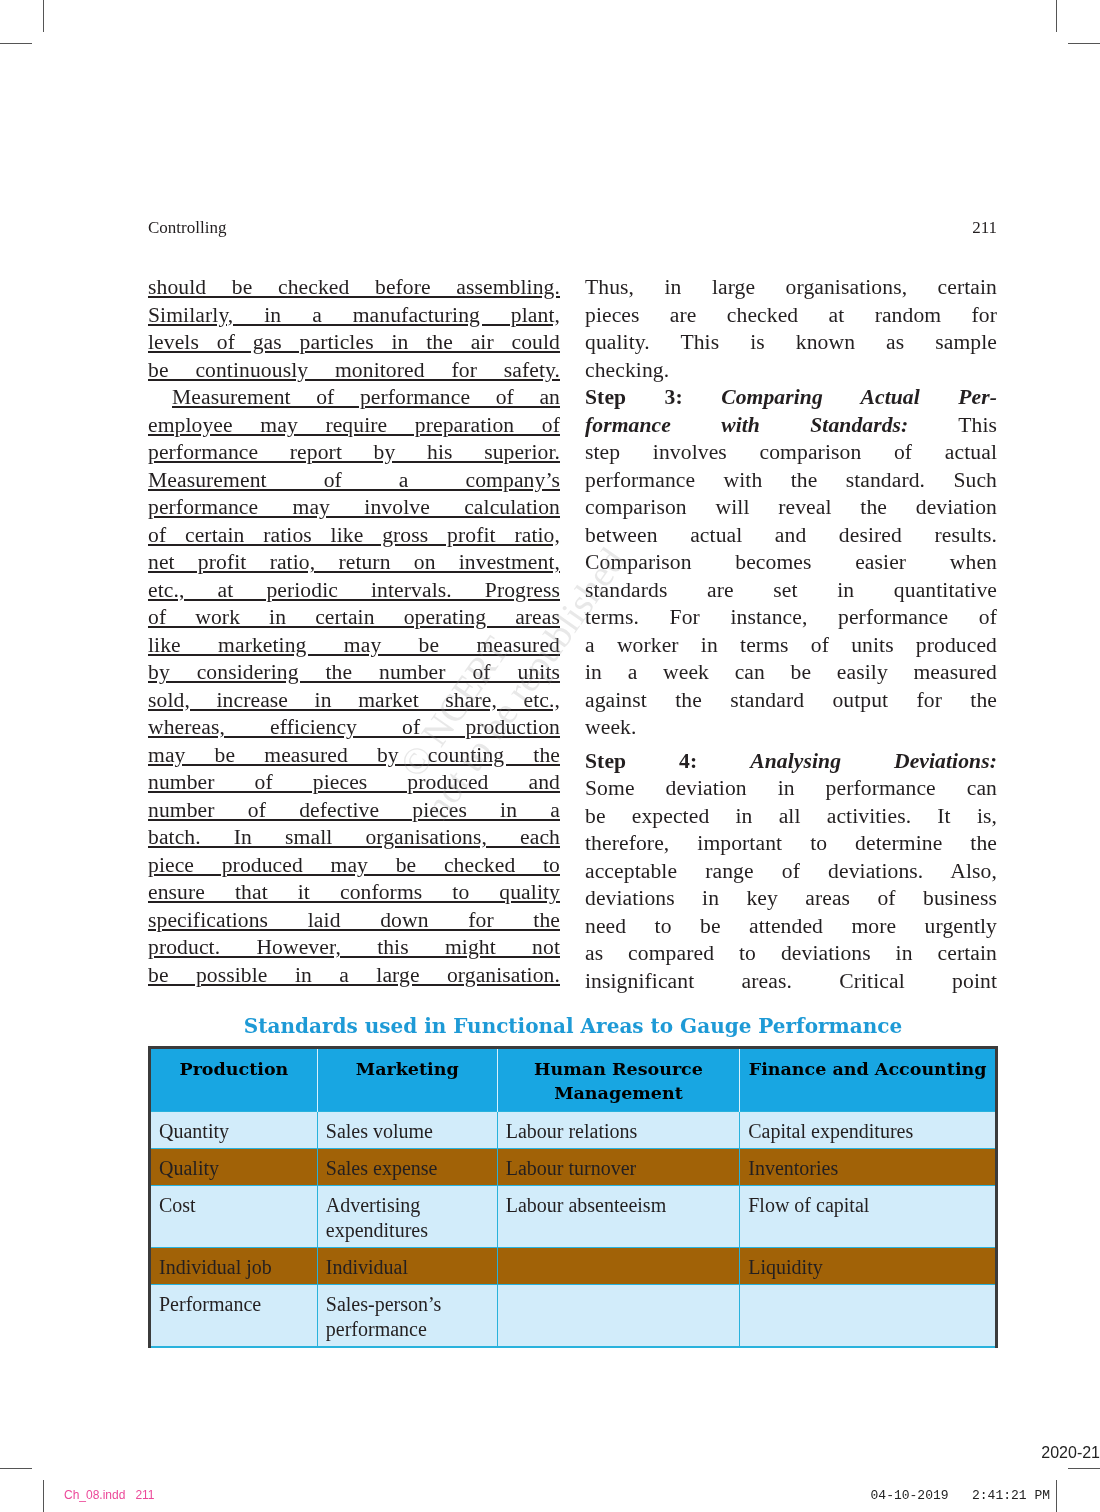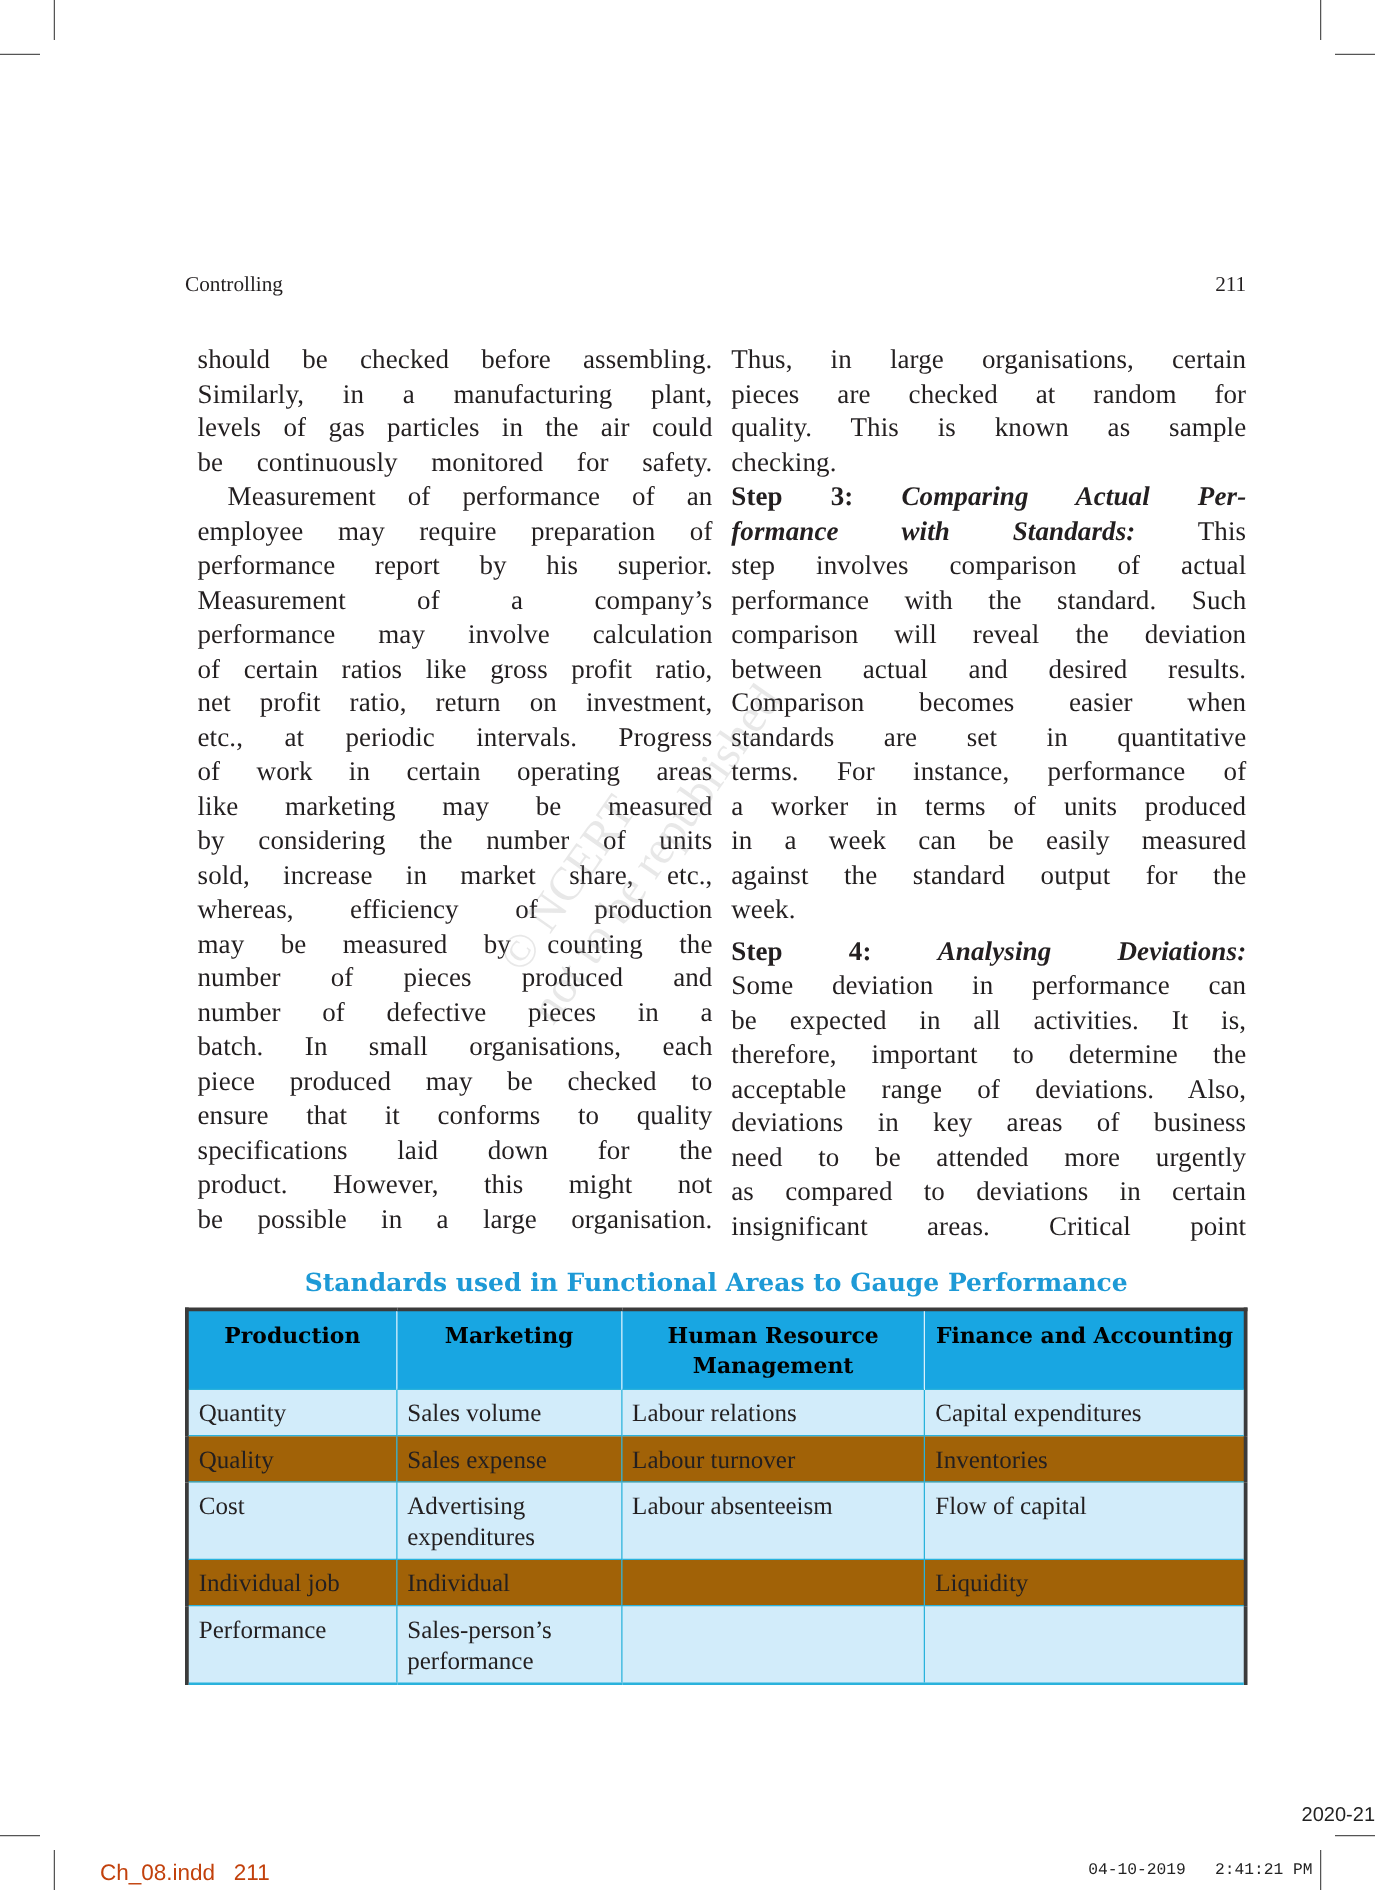--- a/index.html
+++ b/index.html
@@ -6,21 +6,21 @@
     body { width: 1100px; height: 1512px; position: relative; overflow: hidden; font-family: "DejaVu Serif", "Liberation Serif", serif; color: #231f20; }
 
     .crop { position: absolute; background: #555; }
     .crop.v { width: 1px; height: 32px; }
     .crop.h { height: 1px; width: 32px; }
 
     .running-head { position: absolute; top: 218px; left: 148px; font-size: 17px; font-family: "Liberation Serif", serif; }
     .page-number { position: absolute; top: 218px; right: 103px; font-size: 17px; font-family: "Liberation Serif", serif; }
 
     .col { position: absolute; top: 274px; width: 412px; font-size: 21.6px; line-height: 27.5px; text-align: justify; font-family: "Liberation Serif", serif; letter-spacing: 0.1px; }
-    .col.left { left: 158px; }
+    .col.left { left: 148px; text-decoration: underline; }
     .col.right { left: 585px; }
     .col p { margin: 0; }
     .col .line { display: block; text-align-last: justify; }
     .col .line.last { text-align-last: left; }
     .step-head { font-weight: bold; }
     .step-head i { font-style: italic; }
     .gap { height: 6px; }
 
     .watermark { position: absolute; left: 390px; top: 760px; transform: rotate(-55deg); transform-origin: left top; color: rgba(150,150,150,0.22); font-family: "Liberation Serif", serif; font-size: 38px; white-space: nowrap; pointer-events: none; line-height: 44px; }
 
@@ -31,21 +31,21 @@
     table.standards th:first-child { border-left: 3px solid #3b3b3b; }
     table.standards th:last-child { border-right: 3px solid #3b3b3b; }
     table.standards td { background: #a16207; vertical-align: top; padding: 7px 8px 4px 8px; line-height: 25px; border: 1px solid #29b2dc; }
     table.standards tr:nth-child(odd) td { background: #d2ecfa; }
     table.standards td:first-child { border-left: 3px solid #3b3b3b; }
     table.standards td:last-child { border-right: 3px solid #3b3b3b; }
     table.standards tr:last-child td { border-bottom: 2px solid #29b2dc; }
     .c1 { width: 152px; } .c2 { width: 165px; } .c3 { width: 227px; } .c4 { width: 240px; }
 
     .footer-year { position: absolute; top: 1444px; left: 0; width: 1100px; text-align: right; font-family: "Liberation Sans", sans-serif; font-size: 16px; color: #222; }
-    .slug-left { position: absolute; top: 1488px; left: 80px; font-family: "Liberation Sans", sans-serif; font-size: 18px; color: #c2410c; white-space: pre; }
+    .slug-left { position: absolute; top: 1488px; left: 64px; font-family: "Liberation Sans", sans-serif; font-size: 12px; color: #ec4899; white-space: pre; }
     .slug-right { position: absolute; top: 1488px; right: 50px; font-family: Liberation Mono, monospace; font-size: 13px; color: #222; white-space: pre; }
   </style>
 </head>
 <body>
 
 <div class="crop v" style="left:43px; top:0;"></div>
 <div class="crop h" style="left:0; top:43px;"></div>
 <div class="crop v" style="left:1056px; top:0;"></div>
 <div class="crop h" style="left:1068px; top:43px;"></div>
 <div class="crop h" style="left:0; top:1468px;"></div>

